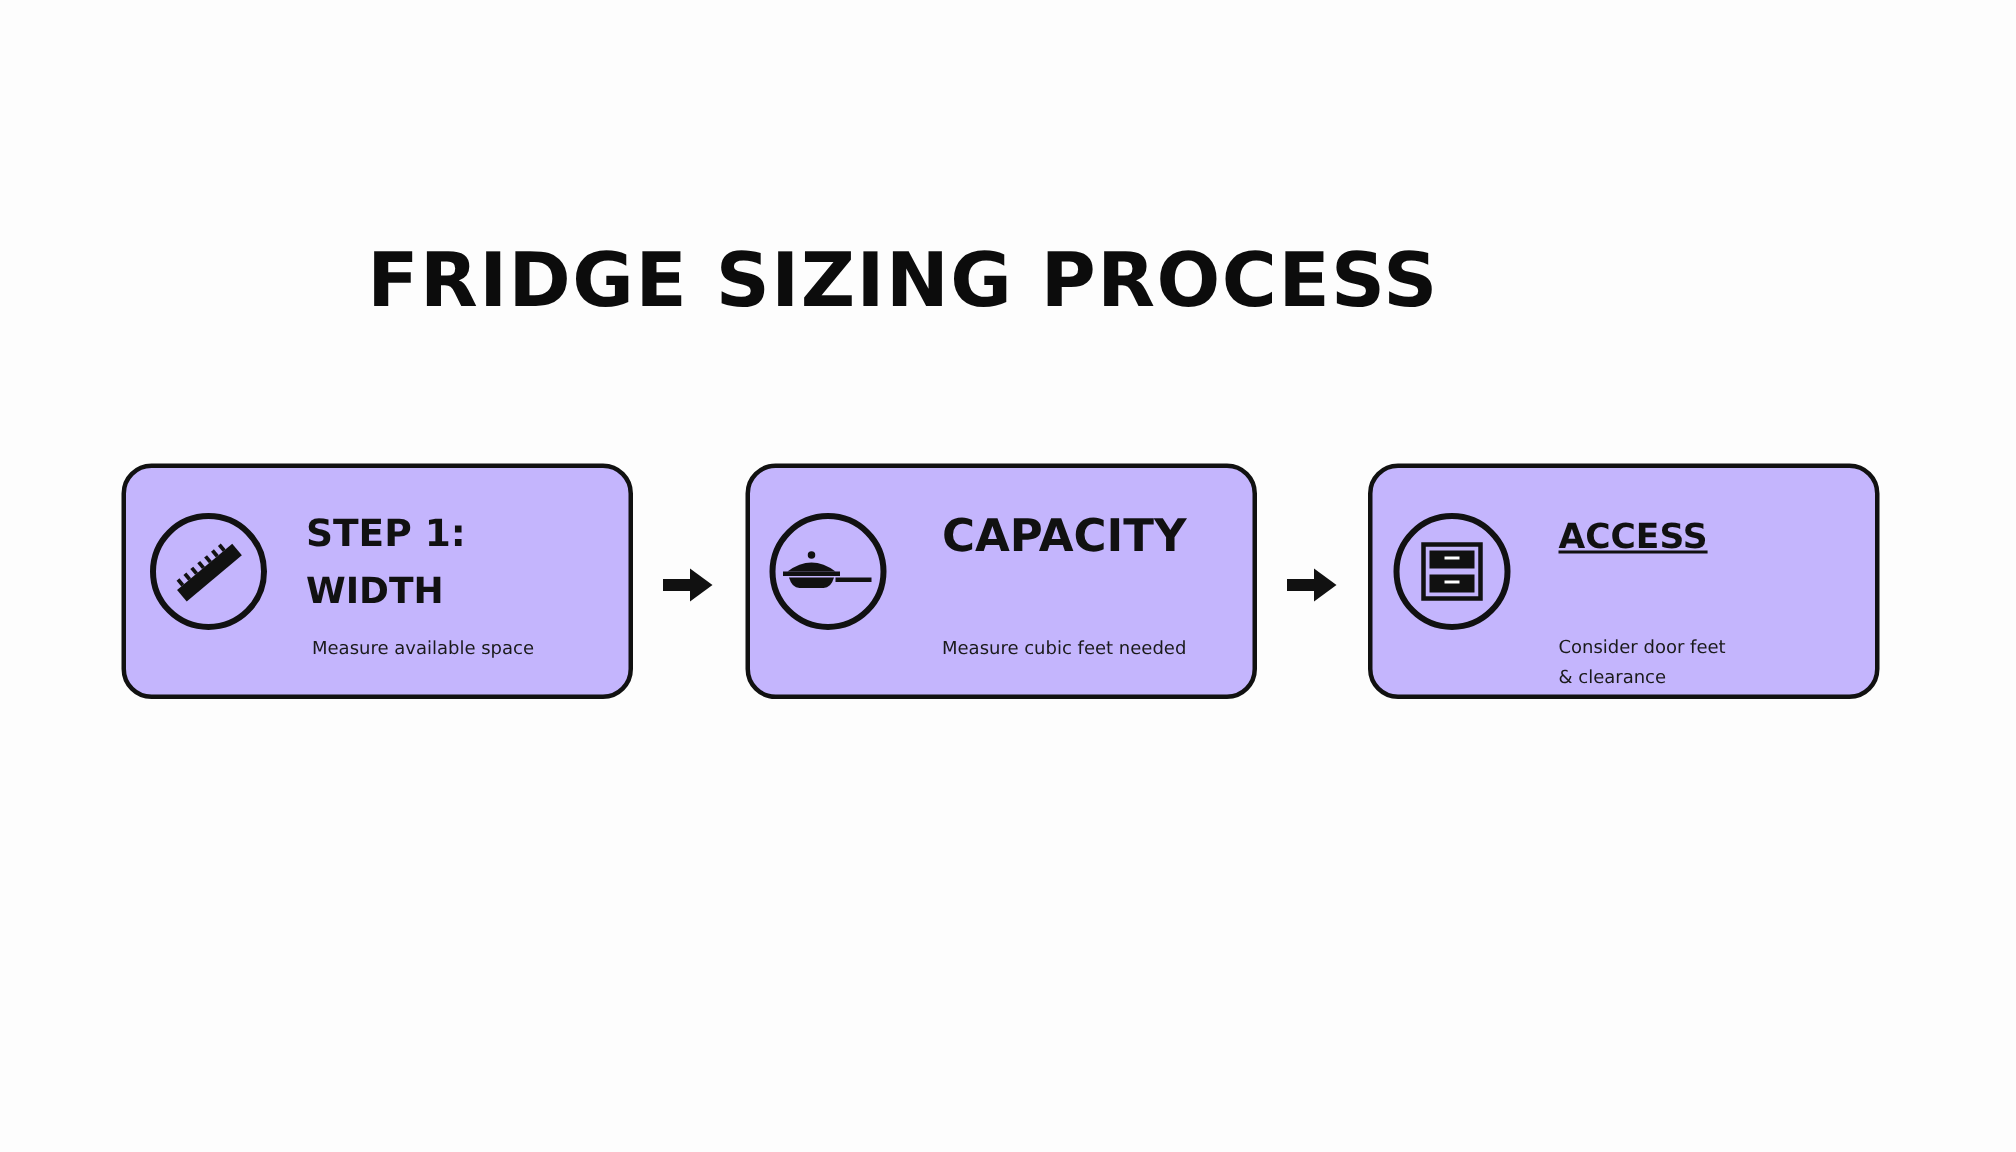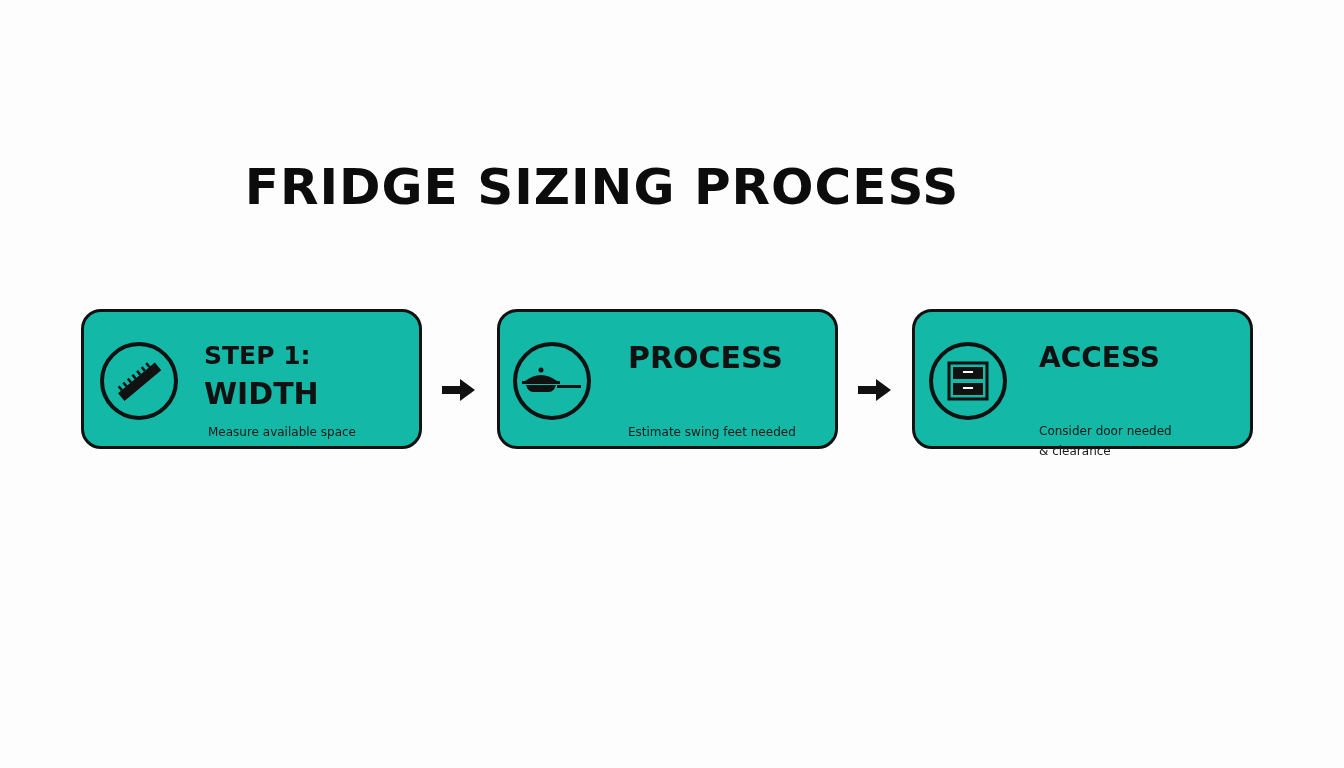--- a/index.html
+++ b/index.html
@@ -6,22 +6,22 @@
   body {
     width:1344px; height:768px; background:#fdfdfd; position:relative; overflow:hidden;
     font-family:"DejaVu Sans", sans-serif; color:#111;
   }
   .title {
     position:absolute; left:0; top:158px; width:1204px; text-align:center;
     font-family:"DejaVu Sans", sans-serif; font-weight:bold; font-size:50px;
     letter-spacing:1px; color:#0c0c0c;
   }
   .card {
-    position:absolute; top:309px; width:341px; height:140px; box-sizing:border-box;
-    border:3.5px solid #111; border-radius:20px; background:#14b8a6;
+    position:absolute; top:309px; width:341px; height:157px; box-sizing:border-box;
+    border:3.5px solid #111; border-radius:20px; background:#c4b5fd;
   }
   .icon-circle {
     position:absolute; left:16px; top:30px; width:78px; height:78px; box-sizing:border-box;
     border:4px solid #111; border-radius:50%;
     display:flex; align-items:center; justify-content:center;
   }
   .step {
     position:absolute; top:26px; font-weight:bold; font-size:25px; line-height:36px; color:#111;
   }
   .desc {
@@ -46,61 +46,61 @@
           <line x1="27" y1="24" x2="27" y2="19"></line>
           <line x1="33" y1="24" x2="33" y2="19"></line>
           <line x1="39" y1="24" x2="39" y2="19"></line>
           <line x1="45" y1="24" x2="45" y2="19"></line>
         </g>
       </g>
     </svg>
   </div>
   <div class="step" style="left:120px;">
     <div>STEP 1:</div>
-    <div style="font-size:30px;line-height:40px;">WIDTH</div>
+    <div style="font-size:24px;line-height:40px;">WIDTH</div>
   </div>
   <div class="desc" style="left:124px; top:110px;">Measure available space</div>
 </div>
 
 <svg class="arrow" style="left:442px;" viewBox="0 0 34 26">
   <rect x="0" y="9" width="20" height="8" fill="#111"></rect>
   <polygon points="18,2 33,13 18,24" fill="#111"></polygon>
 </svg>
 
 <div class="card" style="left:497px;">
   <div class="icon-circle" style="left:13px;">
     <svg width="66" height="40" viewBox="0 0 66 40">
       <circle cx="22" cy="9" r="2.5" fill="#111"></circle>
       <path d="M6 20 Q22 8 38 20 Z" fill="#111"></path>
       <rect x="3" y="20" width="38" height="3" fill="#111"></rect>
       <path d="M7 24 L37 24 Q35 31 30 31 L14 31 Q9 31 7 24 Z" fill="#111"></path>
       <rect x="38" y="24" width="24" height="3" fill="#111"></rect>
     </svg>
   </div>
   <div class="step" style="left:128px;">
-    <div style="font-size:30px;line-height:40px;">PROCESS</div>
+    <div style="font-size:30px;line-height:40px;">CAPACITY</div>
   </div>
-  <div class="desc" style="left:128px; top:110px;">Estimate swing feet needed</div>
+  <div class="desc" style="left:128px; top:110px;">Measure cubic feet needed</div>
 </div>
 
 <svg class="arrow" style="left:858px;" viewBox="0 0 34 26">
   <rect x="0" y="9" width="20" height="8" fill="#111"></rect>
   <polygon points="18,2 33,13 18,24" fill="#111"></polygon>
 </svg>
 
 <div class="card" style="left:912px;">
   <div class="icon-circle" style="left:14px;">
     <svg width="44" height="44" viewBox="0 0 44 44">
       <rect x="3" y="4" width="38" height="36" fill="none" stroke="#111" stroke-width="3"></rect>
       <rect x="7" y="8" width="30" height="12" fill="#111"></rect>
       <rect x="7" y="24" width="30" height="12" fill="#111"></rect>
       <rect x="17" y="12" width="10" height="2" fill="#fff"></rect>
       <rect x="17" y="28" width="10" height="2" fill="#fff"></rect>
     </svg>
   </div>
   <div class="step" style="left:124px;">
-    <div style="font-size:28px;line-height:40px;">ACCESS</div>
+    <div style="font-size:23px;line-height:40px;text-decoration:underline;">ACCESS</div>
   </div>
   <div class="desc" style="left:124px; top:109px;">
-    <div>Consider door needed</div>
+    <div>Consider door feet</div>
     <div>&amp; clearance</div>
   </div>
 </div>
 
 </body></html>

